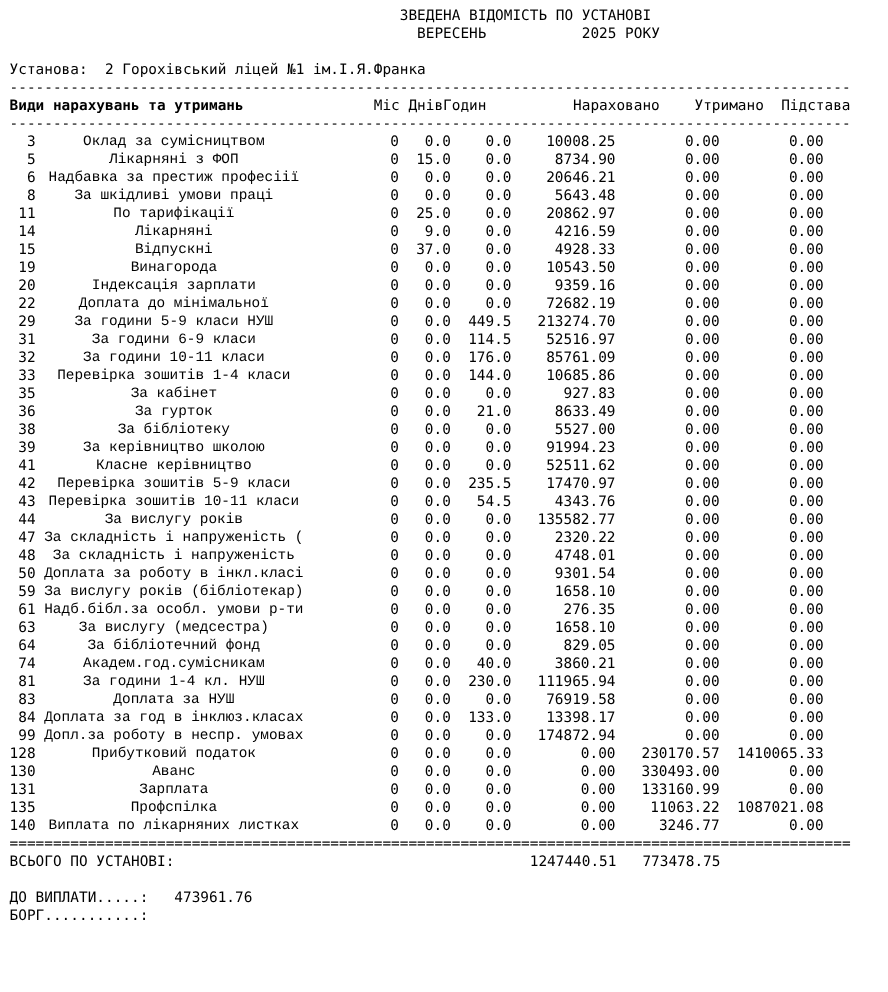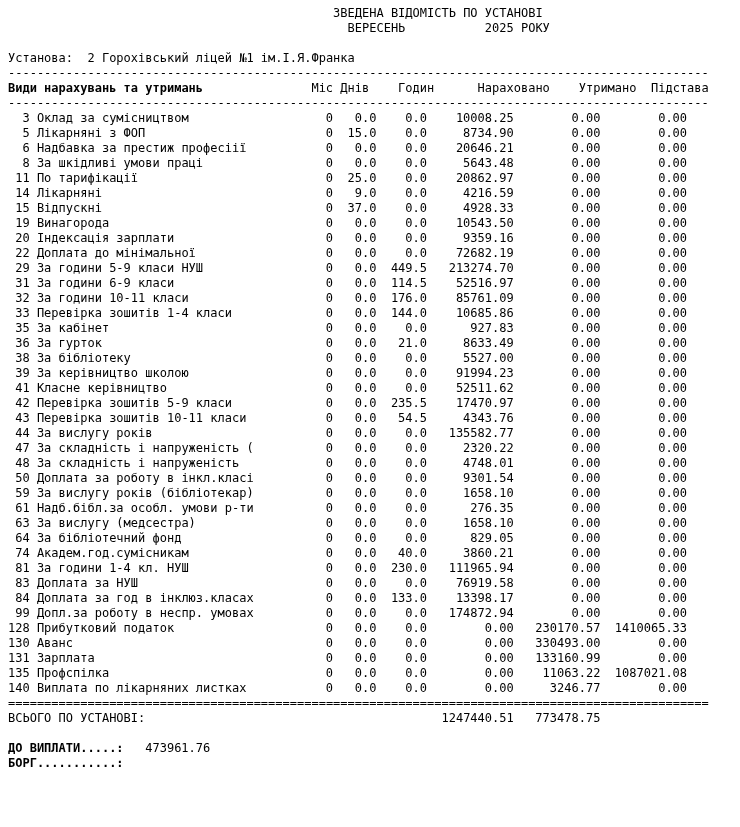--- a/index.html
+++ b/index.html
@@ -15,42 +15,42 @@
 
   .title-line { padding-left:45ch; }
   .date-month { margin-left:47ch; }
   .date-year  { margin-left:11ch;text-align:center; }
 
   .inst-value { margin-left:2ch; }
 
   
   .h-label    { width:42ch; text-align:left;font-weight:bold; }
   .h-misdniv  { width:8ch;  text-align:right; }
-  .h-hodyn    { width:9ch;  text-align:right; }
+  .h-hodyn    { width:9ch;  }
   .h-narah    { width:16ch; text-align:right; }
   .h-utrym    { width:12ch; text-align:right; }
   .h-pidstava { width:10ch; text-align:right; }
 
   
   .f-num      { width:3ch;  text-align:right; }
-  .f-name     { width:30ch; margin-left:1ch; text-align:left; }
+  .f-name     { width:30ch; margin-left:1ch; text-align:center;font-family:Liberation Mono, monospace; }
   .f-mis      { width:11ch; text-align:right; }
   .f-dniv     { width:6ch;  text-align:right; }
   .f-hodyn    { width:7ch;  text-align:right; }
   .f-narah    { width:12ch; text-align:right; }
   .f-utrym    { width:12ch; text-align:right; }
   .f-pidstava { width:12ch; text-align:right; }
 
   
   .t-label { width:34ch; text-align:left; }
   .t-narah { width:36ch; text-align:right; }
   .t-utrym { width:12ch; text-align:right; }
 
   
-  .p-label { width:16ch; text-align:center;font-weight:bold; }
+  .p-label { width:16ch; text-align:center; }
   .p-value { width:12ch; text-align:right; }
 </style>
 </head>
 <body>
 
 <div class="line title-line"><span>ЗВЕДЕНА ВІДОМІСТЬ ПО УСТАНОВІ</span></div>
 <div class="line"><span class="date-month">ВЕРЕСЕНЬ</span><span class="date-year">2025 РОКУ</span></div>
 <div class="line"></div>
 <div class="line"><span>Установа:</span><span class="inst-value">2 Горохівський ліцей №1 ім.І.Я.Франка</span></div>
 <div class="line sep sep-dash">-------------------------------------------------------------------------------------------------</div>

